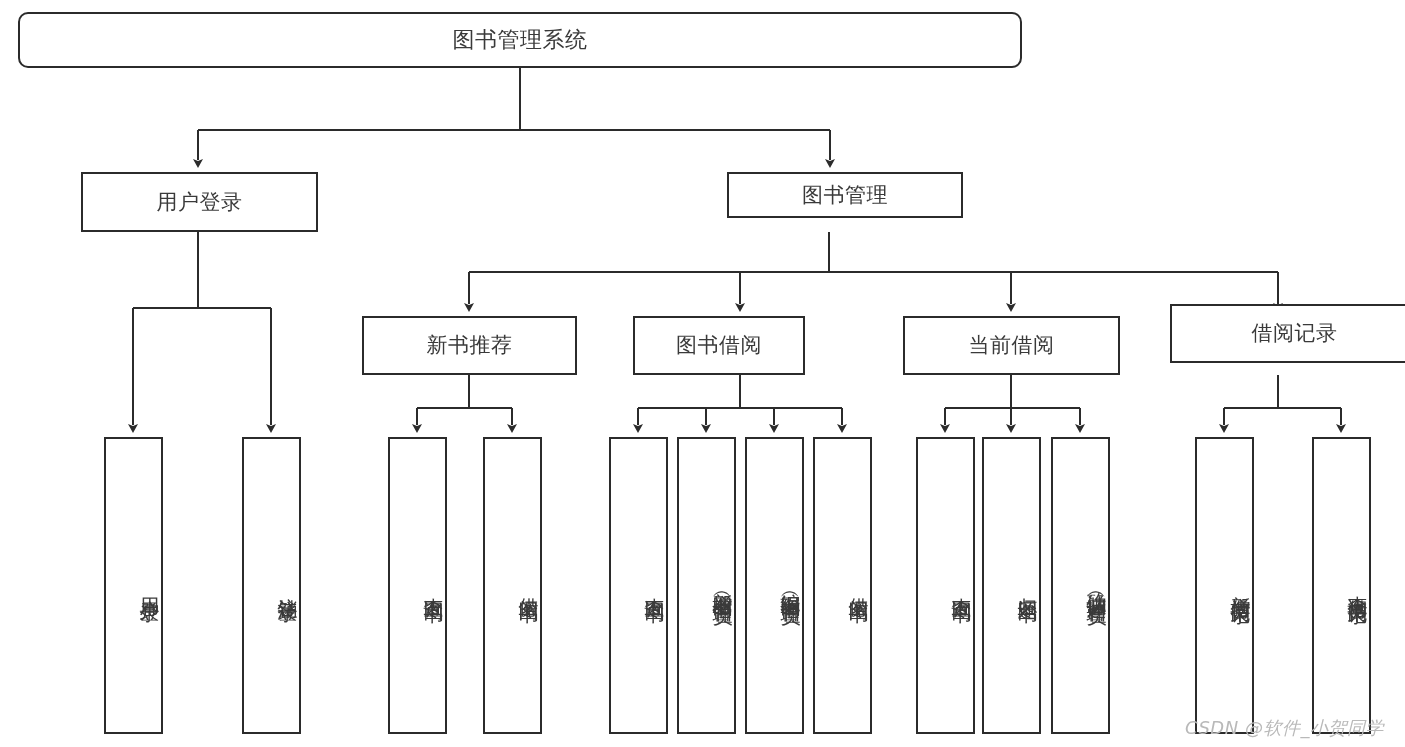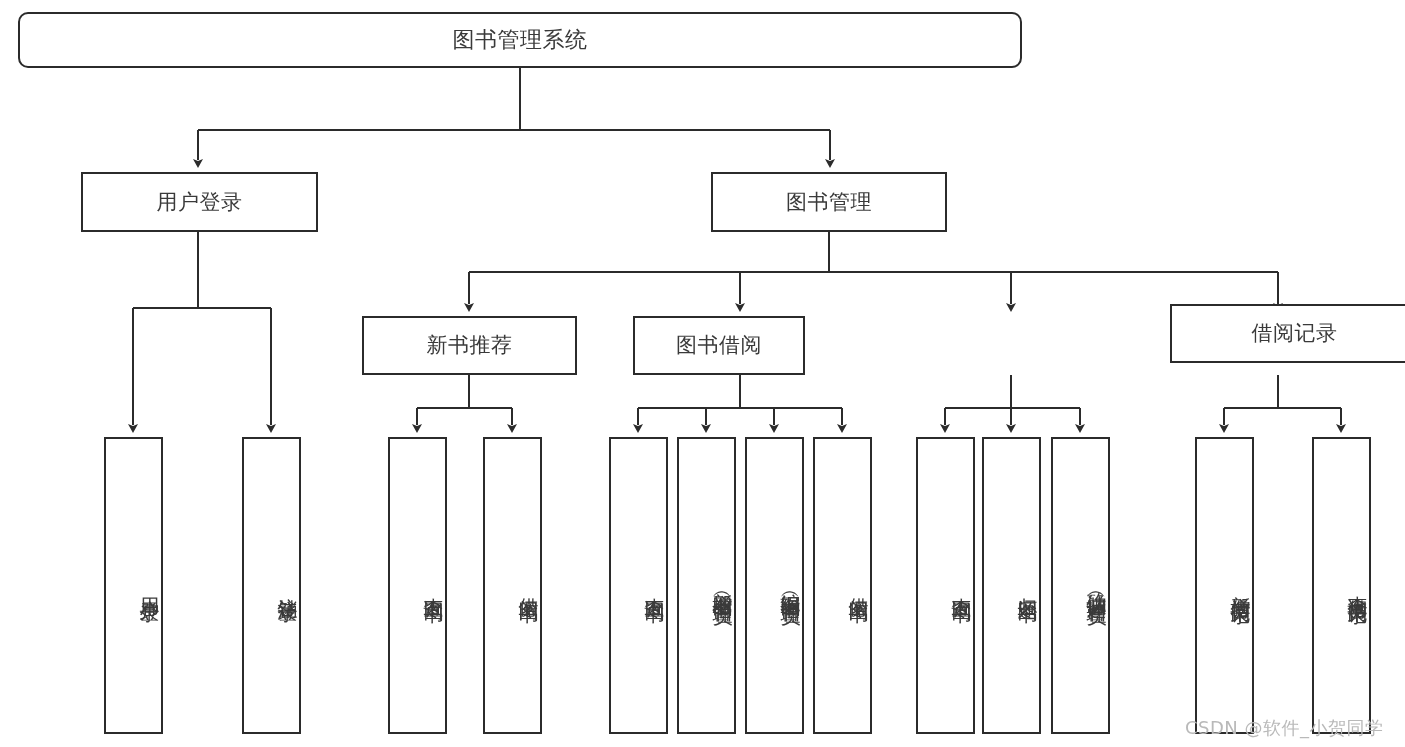--- a/index.html
+++ b/index.html
@@ -121,24 +121,25 @@
       <path d="M1224,408 L1341,408"></path>
       <path d="M1224,408 L1224,425" marker-end="url(#arrow)"></path>
       <path d="M1341,408 L1341,425" marker-end="url(#arrow)"></path>
 
     </g>
   </svg>
 
   <div class="node h root" style="left:18px; top:12px; width:1004px; height:56px;">图书管理系统</div>
 
   <div class="node h" style="left:81px; top:172px; width:237px; height:60px;">用户登录</div>
-  <div class="node h" style="left:711px; top:172px; width:236px; height:60px;">图书管理</div>
+  <div class="node h" style="left:727px; top:172px; width:236px; height:46px;">图书管理</div>
 
   <div class="node h" style="left:362px; top:316px; width:215px; height:59px;">新书推荐</div>
   <div class="node h" style="left:633px; top:316px; width:172px; height:59px;">图书借阅</div>
+  <div class="node h" style="left:903px; top:316px; width:217px; height:59px;">当前借阅</div>
   <div class="node h" style="left:1170px; top:304px; width:249px; height:59px;">借阅记录</div>
 
   <div class="node v" style="left:104px; top:437px; width:59px; height:297px;">
     <span class="vtext">用户登录</span>
   </div>
   <div class="node v" style="left:242px; top:437px; width:59px; height:297px;">
     <span class="vtext">注销登录</span>
   </div>
 
   <div class="node v" style="left:388px; top:437px; width:59px; height:297px;">
@@ -171,15 +172,15 @@
     <span class="vtext">确认归还（管理员）</span>
   </div>
 
   <div class="node v" style="left:1195px; top:437px; width:59px; height:297px;">
     <span class="vtext">新增借阅记录</span>
   </div>
   <div class="node v" style="left:1312px; top:437px; width:59px; height:297px;">
     <span class="vtext">查询借阅记录</span>
   </div>
 
-  <div class="watermark" style="left:1185px; top:716px;">CSDN @软件_小贺同学</div>
+  <div class="watermark" style="left:1185px; top:716px;font-style:italic;">CSDN @软件_小贺同学</div>
 
 </div>
 
 </body></html>

